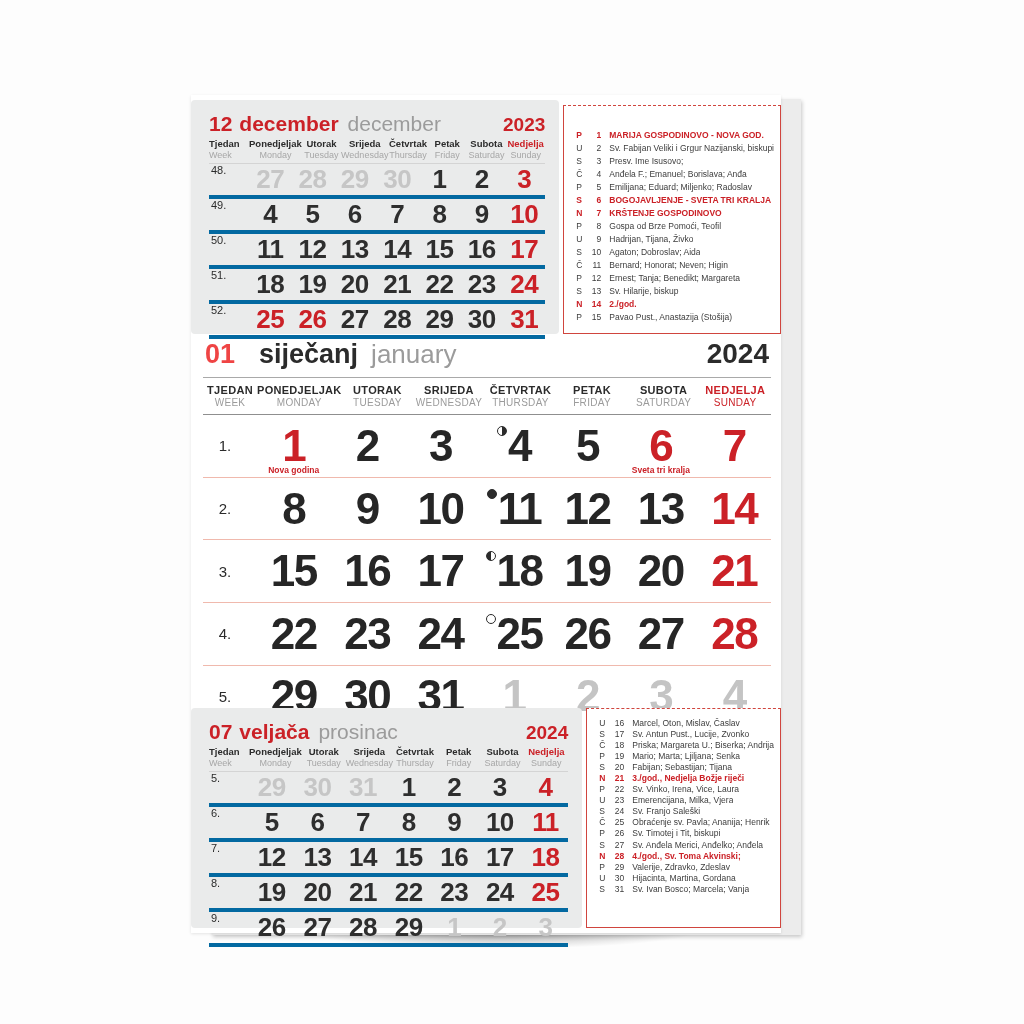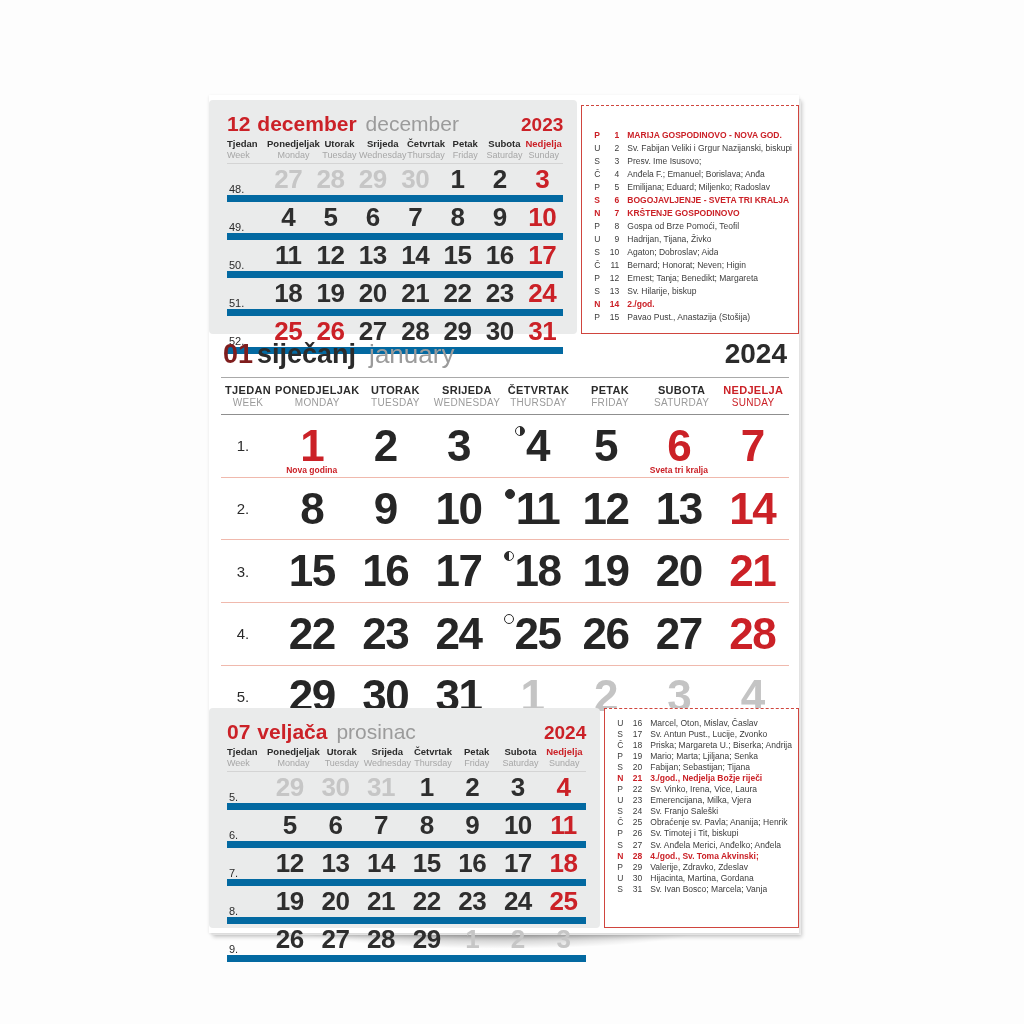--- a/index.html
+++ b/index.html
@@ -10,21 +10,21 @@
   }
   .page-shadow{
     position:absolute;left:210px;top:905px;width:580px;height:52px;z-index:0;
     background:radial-gradient(ellipse 50% 50% at 50% 50%, rgba(0,0,0,.34), rgba(0,0,0,0) 68%);
   }
   .sheet-behind{
     position:absolute;left:212px;top:99px;width:589px;height:836px;z-index:1;
     background:#ececec;box-shadow:1px 2px 4px rgba(0,0,0,.22);
   }
   .page{
-    position:absolute;left:209px;top:95px;width:590px;height:838px;z-index:2;
+    position:absolute;left:191px;top:95px;width:590px;height:838px;z-index:2;
     background:#ffffff;box-shadow:0 1px 3px rgba(0,0,0,.10);
   }
 
   
   .band{position:absolute;left:0;width:100%;display:flex;box-sizing:border-box;}
   .band.top{top:5px;height:234px;}
   .band.bottom{top:613px;height:220px;}
 
   
   .mini-panel{
@@ -36,21 +36,21 @@
   .mh-hr{font-size:21px;font-weight:bold;color:#cb2127;margin-left:7px;}
   .mh-en{font-size:21px;color:#9b9b9b;margin-left:9px;}
   .mh-year{margin-left:auto;font-size:19px;font-weight:bold;color:#cb2127;}
   .mini-grid{flex:1;display:flex;flex-direction:column;margin-top:3px;}
   .mini-dayrow{display:flex;align-items:flex-end;padding-bottom:3px;border-bottom:1px solid #d4d4d4;}
   .mdh{flex:1;text-align:center;line-height:1.15;}
   .mdh .hr{display:block;font-size:9.5px;font-weight:bold;color:#2b2b2b;}
   .mdh .en{display:block;font-size:9px;color:#a7a7a7;}
   .mdh.wk{flex:0 0 40px;text-align:left;}
   .mdh.sun .hr{color:#cb2127;}
-  .mini-week{flex:1;display:flex;align-items:flex-end;border-bottom:7px solid #0369a1;}
+  .mini-week{flex:1;display:flex;align-items:flex-start;border-bottom:4px solid #0369a1;}
   .mw-num{flex:0 0 40px;font-size:11px;color:#2b2b2b;box-sizing:border-box;padding-left:2px;}
   .m-day{flex:1;text-align:center;font-size:26px;font-weight:bold;color:#2e2e2e;letter-spacing:-0.5px;}
   .m-day.sun{color:#cb2127;}
   .m-day.out{color:#c6c6c6;}
 
   
   .names-panel{
     flex:1;margin-left:4px;box-sizing:border-box;background:#fff;
     border:1px solid #d0453e;border-top-style:dashed;
     display:flex;flex-direction:column;
@@ -61,22 +61,22 @@
   .first .nl-row{height:13.2px;}
   .second .nl-row{height:11.1px;}
   .nl-w{flex:0 0 12px;font-size:8.5px;color:#3c3c3c;}
   .nl-n{flex:0 0 13px;font-size:8.5px;color:#3c3c3c;text-align:right;margin-right:8px;}
   .nl-t{font-size:8.5px;color:#3c3c3c;white-space:nowrap;overflow:hidden;}
   .nl-row.red .nl-w,.nl-row.red .nl-n,.nl-row.red .nl-t{color:#cb2127;font-weight:bold;}
 
   
   .main-cal{position:absolute;top:241px;left:12px;width:568px;}
   .main-title{display:flex;align-items:baseline;padding:2px 2px 7px 2px;border-bottom:1px solid #a9a9a9;}
-  .t-num{font-size:27px;font-weight:bold;color:#7f1d1d;}
-  .t-hr{font-size:27px;font-weight:bold;color:#2b2b2b;margin-left:4px;}
+  .t-num{font-size:27px;font-weight:bold;color:#ef4444;}
+  .t-hr{font-size:27px;font-weight:bold;color:#2b2b2b;margin-left:24px;}
   .t-en{font-size:26px;color:#9b9b9b;margin-left:13px;}
   .t-year{margin-left:auto;font-size:28px;font-weight:bold;color:#2b2b2b;}
   .main-dayrow{display:flex;align-items:flex-end;padding:6px 0 5px 0;border-bottom:1px solid #8f8f8f;}
   .Mdh{flex:1;text-align:center;line-height:1.2;text-transform:uppercase;}
   .Mdh .hr{display:block;font-size:11px;font-weight:bold;color:#2b2b2b;letter-spacing:.3px;}
   .Mdh .en{display:block;font-size:10px;color:#9b9b9b;letter-spacing:.3px;}
   .Mdh.wk{flex:0 0 54px;}
   .Mdh.sun .hr{color:#cb2127;}
   .Mdh.sun .en{color:#cb2127;}
   .main-week{display:flex;align-items:center;height:61.6px;border-bottom:1px solid #f0b9ad;}

